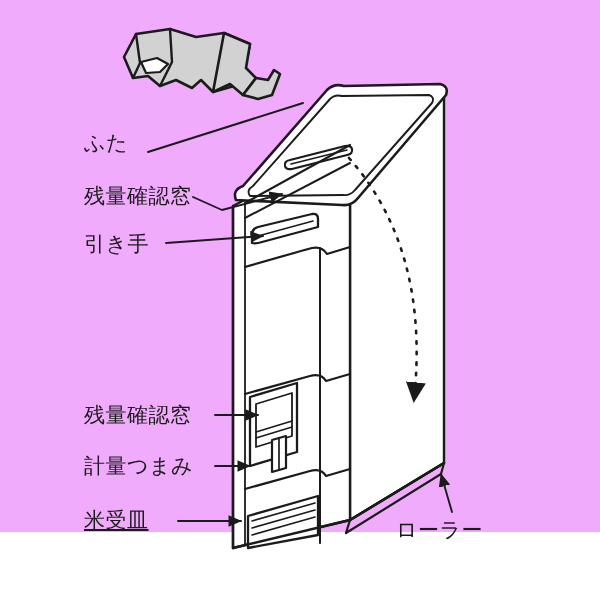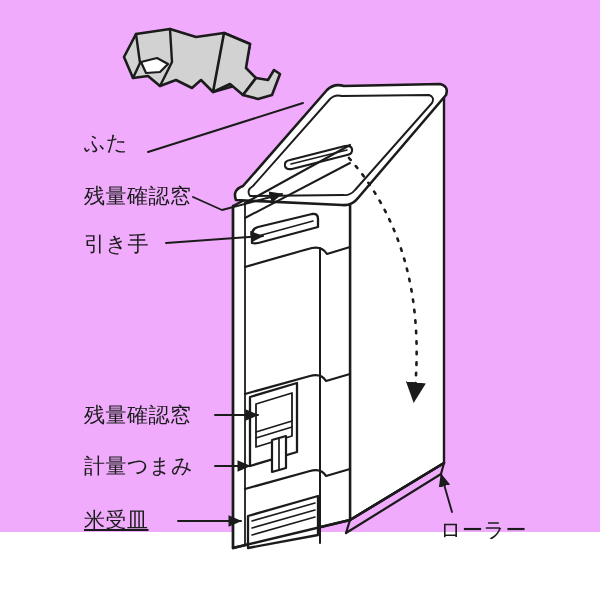--- a/index.html
+++ b/index.html
@@ -36,21 +36,21 @@
     white-space: nowrap;
     letter-spacing: 0.5px;
     line-height: 1;
   }
   .lbl-futa        { left: 84px;  top: 133px; }
   .lbl-inlet       { left: 84px;  top: 186px; }
   .lbl-handle      { left: 84px;  top: 234px; text-align: center; }
   .lbl-window      { left: 84px;  top: 405px; }
   .lbl-knob        { left: 84px;  top: 456px; }
   .lbl-tray        { left: 84px;  top: 510px; text-decoration: underline; }
-  .lbl-roller      { left: 440px; top: 520px; }
+  .lbl-roller      { left: 396px; top: 520px; }
 </style>
 </head>
 <body>
 
 <div id="diagram-root">
 
   <svg id="diagram-svg" viewBox="0 0 600 600" xmlns="http://www.w3.org/2000/svg">
 
     <defs>
       <marker id="arrowSolid" viewBox="0 0 10 10" refX="9.4" refY="5" markerWidth="7" markerHeight="7" orient="auto-start-reverse">

